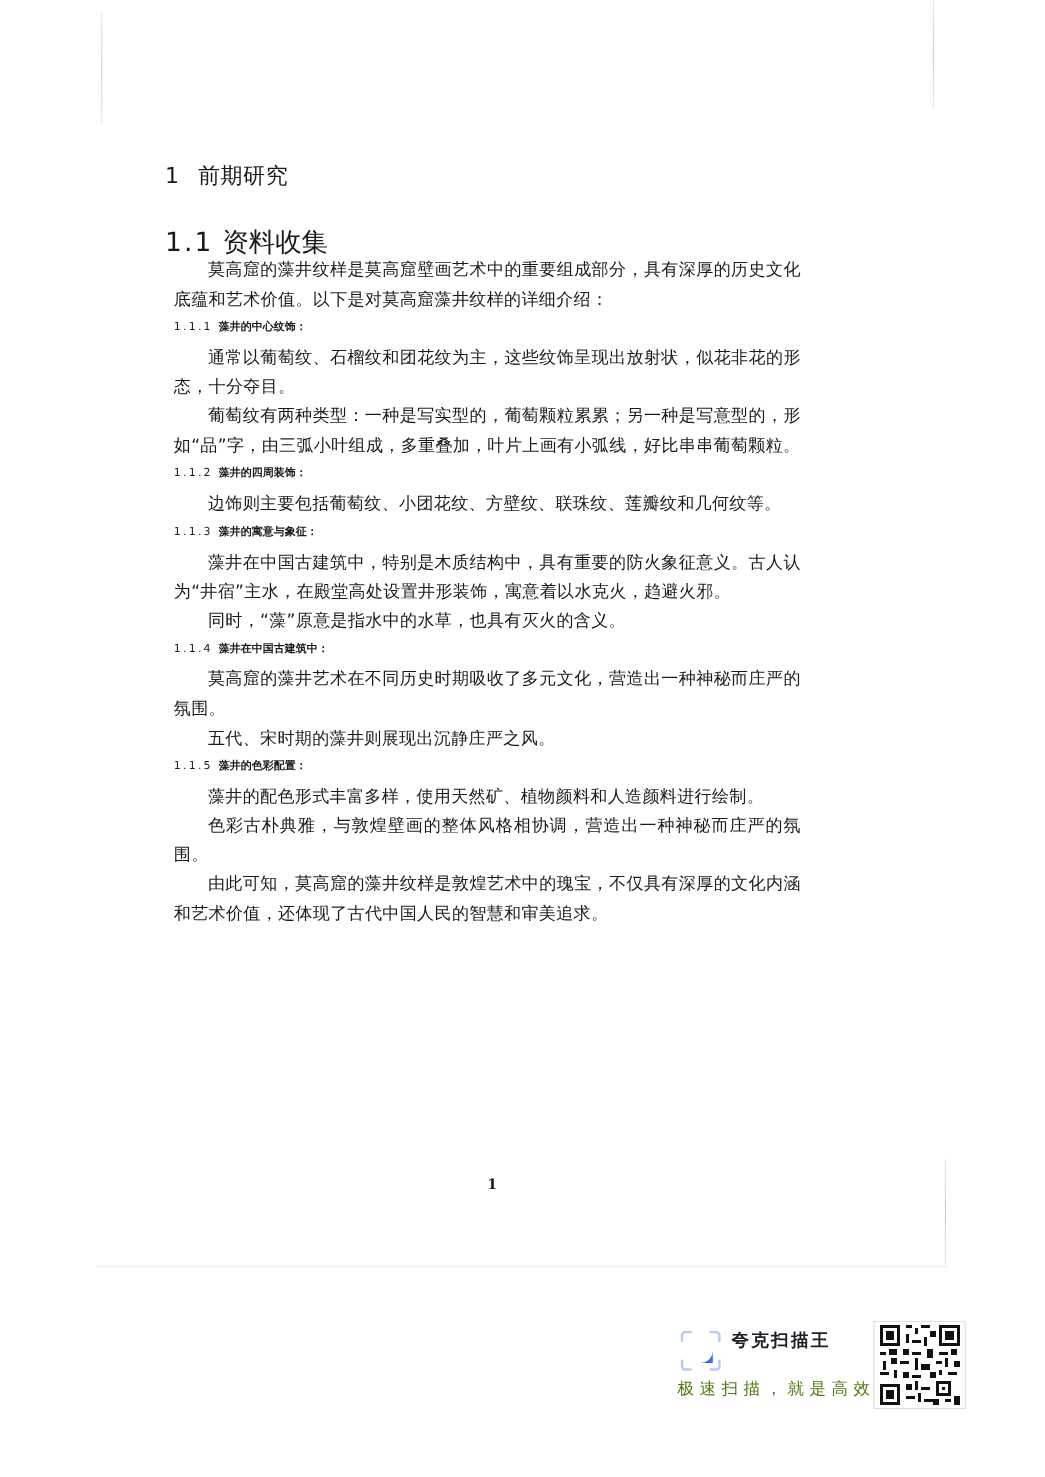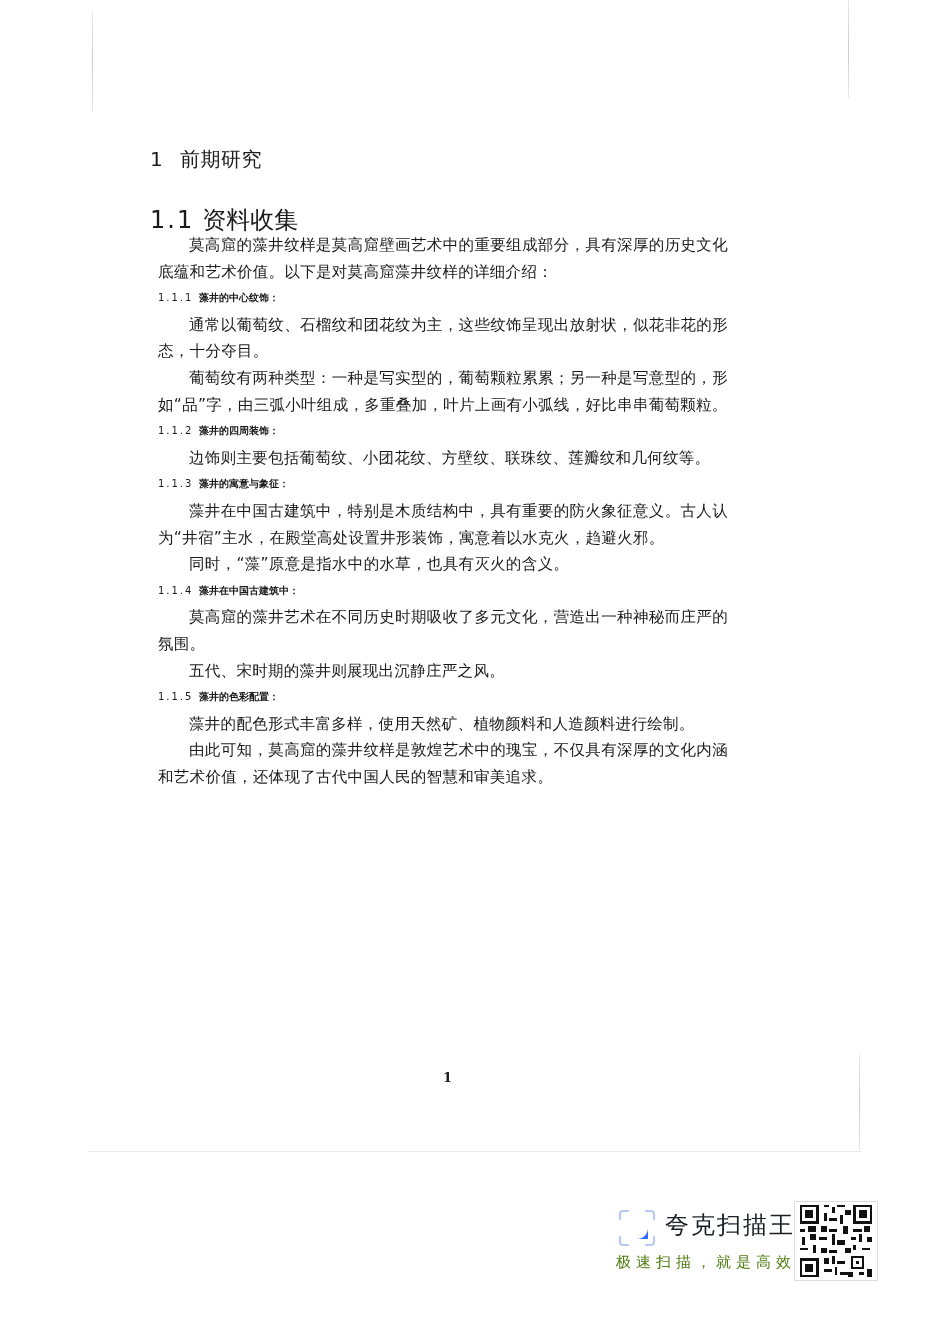--- a/index.html
+++ b/index.html
@@ -14,21 +14,21 @@
   .h1 .num { display: inline-block; width: 30px; }
   .h2 { position: absolute; left: 150px; top: 204px; font-size: 24px; }
   .h2 .num { display: inline-block; margin-right: 8px; letter-spacing: 2px; }
   .content { position: absolute; left: 158px; top: 232px; width: 570px; font-size: 15.5px; line-height: 26.6px; }
   .para { margin: 0; text-indent: 31px; text-align: justify; letter-spacing: 0.3px; }
   .h3 { margin: 0; font-weight: bold; font-size: 10px; line-height: 26.6px; }
   .h3 .num { letter-spacing: 2px; margin-right: 2px; font-weight: normal; }
   .page-number { position: absolute; left: 443px; top: 1070px; font-size: 13px; font-family: "DejaVu Serif", serif; font-weight: bold; }
   .watermark { position: absolute; left: 614px; top: 1199px; width: 265px; height: 82px; }
   .wm-logo { position: absolute; left: 4px; top: 10px; width: 38px; height: 38px; }
-  .wm-name { position: absolute; left: 51px; top: 10px; font-size: 24px; font-weight: normal; color: #1c1f26; letter-spacing: 2px; }
+  .wm-name { position: absolute; left: 51px; top: 10px; font-size: 16px; font-weight: bold; color: #1c1f26; letter-spacing: 2px; }
   .wm-slogan { position: absolute; left: 2px; top: 54px; font-size: 15px; color: #4d7c0f; letter-spacing: 5px; }
   .wm-qr { position: absolute; left: 180px; top: 2px; width: 82px; height: 78px; border: 1px solid #dcdcdc; background: #fff; }
 </style>
 </head>
 <body>
 
 <div class="page">
   <div class="scanline-v" style="left:92px; top:12px; height:100px;"></div>
   <div class="scanline-v" style="left:848px; top:0px; height:98px;"></div>
   <div class="scanline-v" style="left:859px; top:1054px; height:96px;"></div>
@@ -55,20 +55,21 @@
     <div class="h3"><span class="num">1.1.3</span> <span>藻井的寓意与象征：</span></div>
     <p class="para">藻井在中国古建筑中，特别是木质结构中，具有重要的防火象征意义。古人认为“井宿”主水，在殿堂高处设置井形装饰，寓意着以水克火，趋避火邪。</p>
     <p class="para">同时，“藻”原意是指水中的水草，也具有灭火的含义。</p>
 
     <div class="h3"><span class="num">1.1.4</span> <span>藻井在中国古建筑中：</span></div>
     <p class="para">莫高窟的藻井艺术在不同历史时期吸收了多元文化，营造出一种神秘而庄严的氛围。</p>
     <p class="para">五代、宋时期的藻井则展现出沉静庄严之风。</p>
 
     <div class="h3"><span class="num">1.1.5</span> <span>藻井的色彩配置：</span></div>
     <p class="para">藻井的配色形式丰富多样，使用天然矿、植物颜料和人造颜料进行绘制。</p>
+    <p class="para">色彩古朴典雅，与敦煌壁画的整体风格相协调，营造出一种神秘而庄严的氛围。</p>
 
     <p class="para">由此可知，莫高窟的藻井纹样是敦煌艺术中的瑰宝，不仅具有深厚的文化内涵和艺术价值，还体现了古代中国人民的智慧和审美追求。</p>
   </div>
 
   <div class="page-number">1</div>
 
   <div class="watermark">
     <svg class="wm-logo" viewBox="0 0 38 38">
       <path d="M2 10 V5 a3 3 0 0 1 3-3 H10" fill="none" stroke="#b9c8f5" stroke-width="2.2" stroke-linecap="round"></path>
       <path d="M28 2 H33 a3 3 0 0 1 3 3 V10" fill="none" stroke="#b9c8f5" stroke-width="2.2" stroke-linecap="round"></path>

